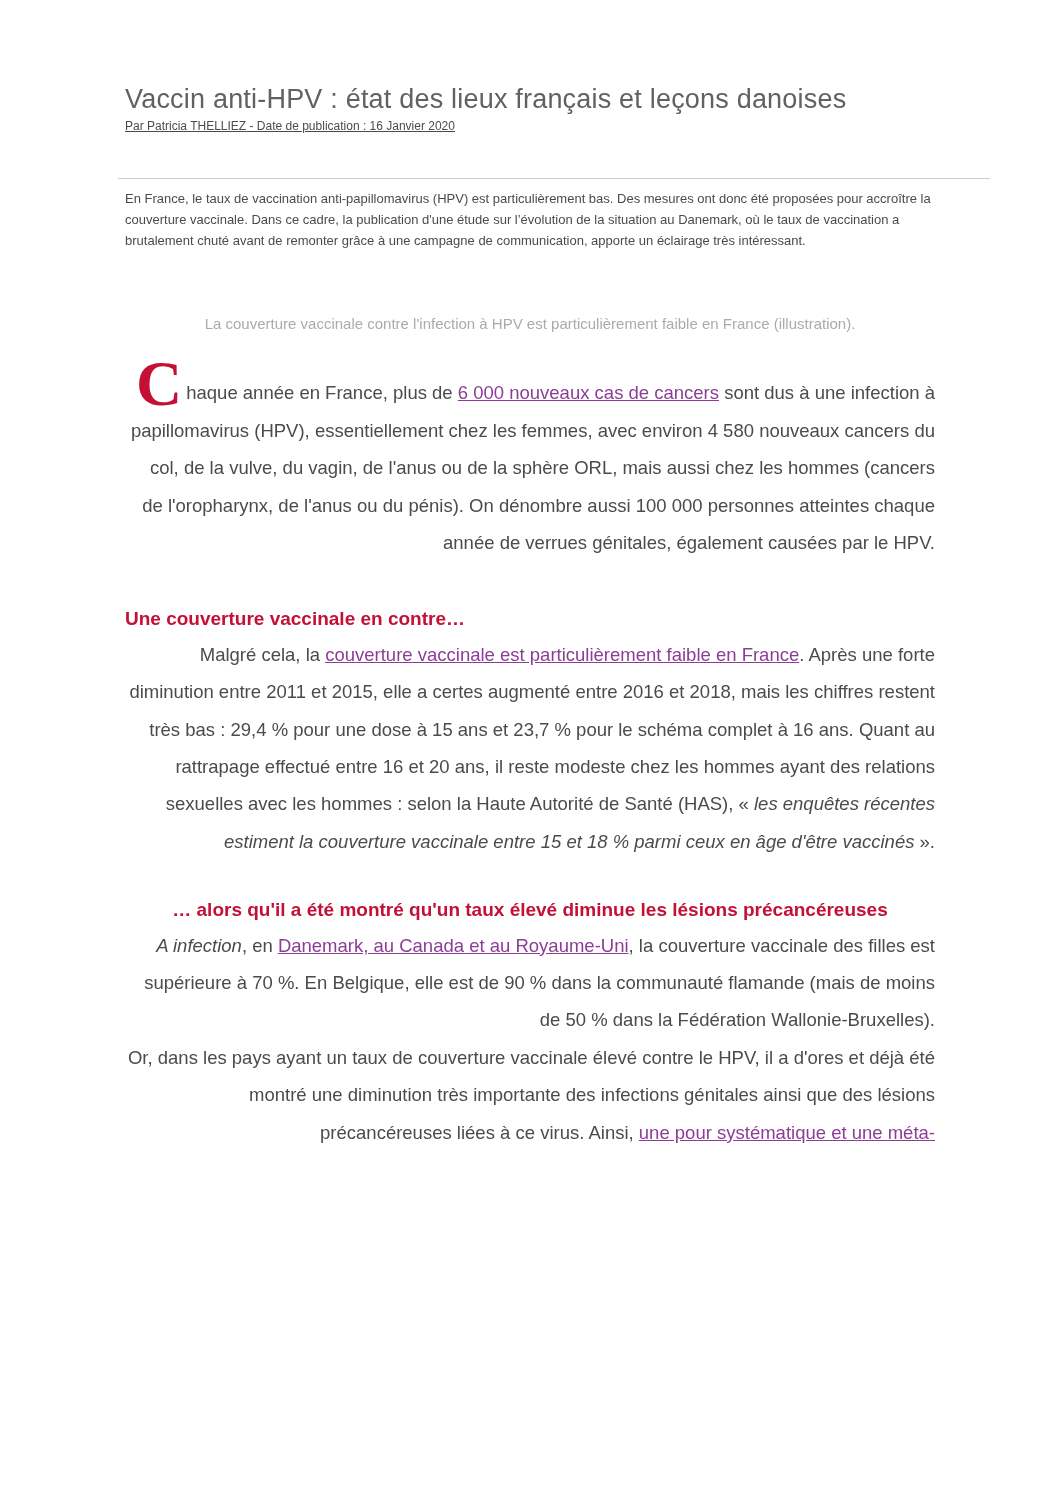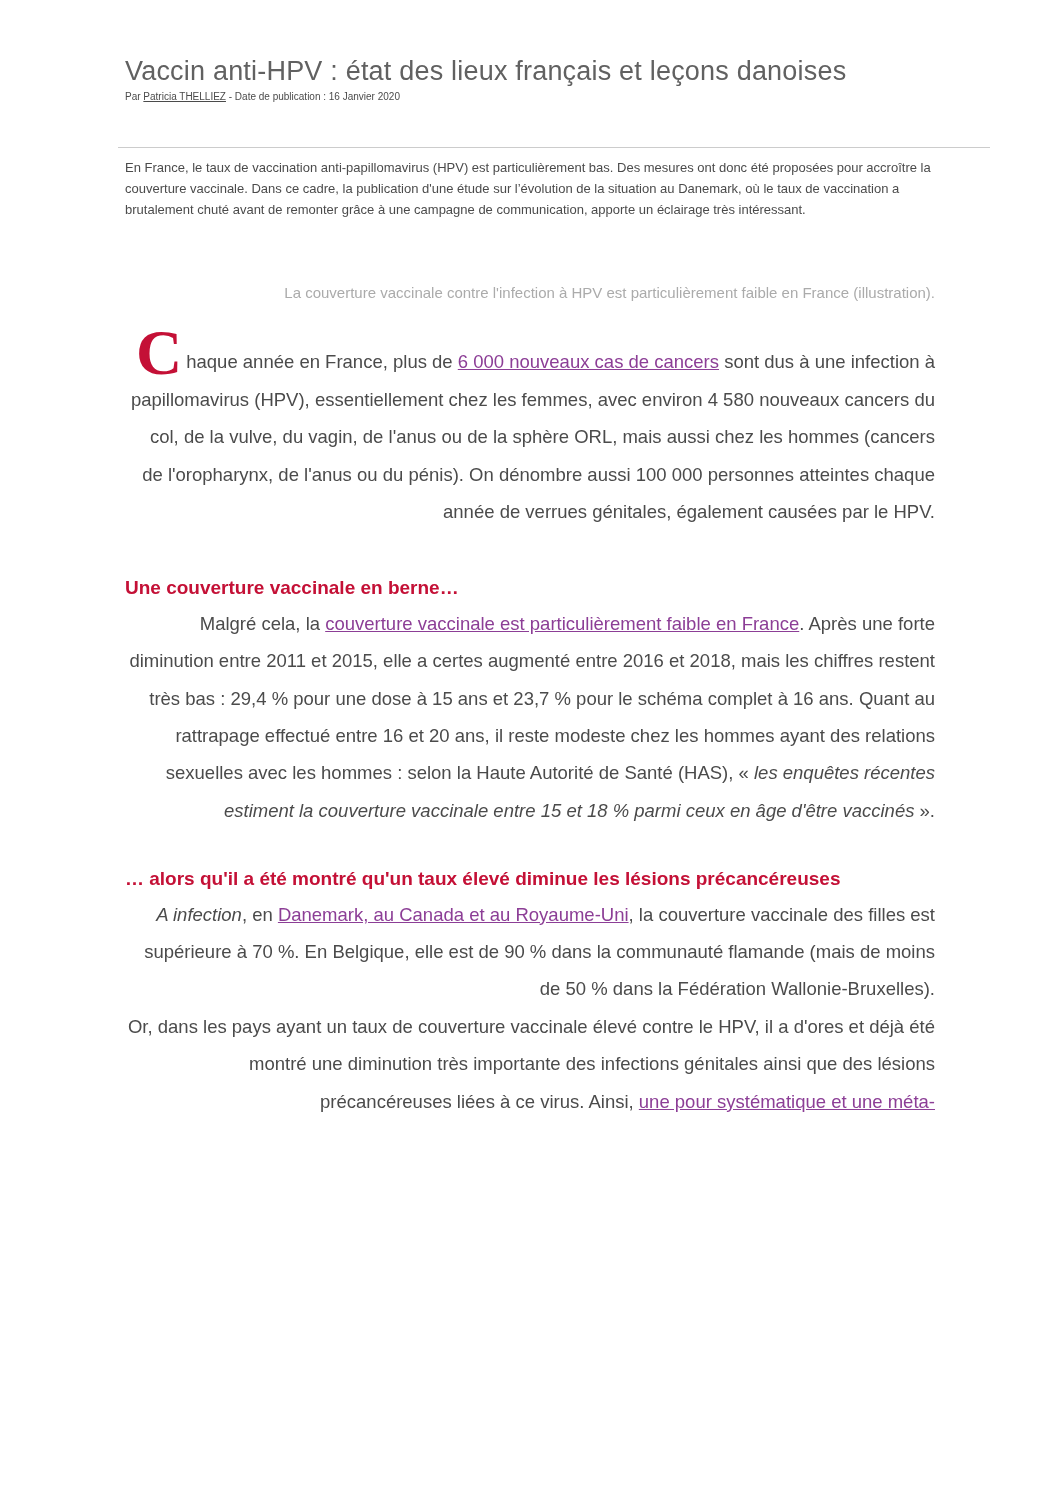--- a/index.html
+++ b/index.html
@@ -10,33 +10,35 @@
   body {
     width: 1058px;
     min-height: 1497px;
     font-family: "Liberation Sans", "DejaVu Sans", sans-serif;
     color: #4b4b4b;
   }
   .page {
     box-sizing: border-box;
     width: 1058px;
     padding: 56px 123px 80px 125px;
+    margin-top: 28px;
   }
   .page-title {
     margin: 0;
     font-size: 27px;
     line-height: 1.15;
     font-weight: 400;
     color: #616161;
     letter-spacing: 0.2px;
   }
   .byline {
     margin-top: 4px;
-    font-size: 10px;
+    font-size: 12px;
     color: #4b4b4b;
+    text-decoration: underline;
   }
   .author-link {
     color: #4b4b4b;
     text-decoration: underline;
     cursor: pointer;
   }
   .divider {
     border: none;
     border-top: 1px solid #cccccc;
     margin: 45px 0 0 -7px;
@@ -45,21 +47,21 @@
   .intro {
     margin: 10px 0 0 0;
     font-size: 13px;
     line-height: 1.6;
     color: #4b4b4b;
   }
   .caption {
     margin-top: 64px;
     font-size: 15px;
     color: #ababab;
-    text-align: right;
+    text-align: center;
   }
   .body-para {
     margin: 0;
     font-size: 18.5px;
     line-height: 2.02;
     color: #4b4b4b;
     text-align: right;
   }
   .dropcap-para {
     margin-top: 26px;
@@ -75,20 +77,21 @@
   }
   .section-heading {
     margin: 46px 0 4px 0;
     font-size: 19px;
     font-weight: 700;
     color: #c41036;
     line-height: 1.3;
   }
   .section-heading.second {
     margin-top: 38px;
+    text-align: center;
   }
   .link {
     color: #8c3e96;
     text-decoration: underline;
     cursor: pointer;
   }
   em {
   }
 </style>
 </head>
@@ -101,21 +104,21 @@
   <div class="byline"><span>Par </span><a class="author-link">Patricia THELLIEZ</a><span> - Date de publication : 16 Janvier 2020</span></div>
 
   <hr class="divider">
 
   <p class="intro">En France, le taux de vaccination anti-papillomavirus (HPV) est particulièrement bas. Des mesures ont donc été proposées pour accroître la couverture vaccinale. Dans ce cadre, la publication d'une étude sur l’évolution de la situation au Danemark, où le taux de vaccination a brutalement chuté avant de remonter grâce à une campagne de communication, apporte un éclairage très intéressant.</p>
 
   <div class="caption">La couverture vaccinale contre l'infection à HPV est particulièrement faible en France (illustration).</div>
 
   <p class="body-para dropcap-para"><span class="dropcap">C</span><span>haque année en France, plus de </span><a class="link">6 000 nouveaux cas de cancers</a><span> sont dus à une infection à papillomavirus (HPV), essentiellement chez les femmes, avec environ 4 580 nouveaux cancers du col, de la vulve, du vagin, de l'anus ou de la sphère ORL, mais aussi chez les hommes (cancers de l'oropharynx, de l'anus ou du pénis). On dénombre aussi 100 000 personnes atteintes chaque année de verrues génitales, également causées par le HPV.</span></p>
 
-  <h2 class="section-heading">Une couverture vaccinale en berne…</h2>
+  <h2 class="section-heading">Une couverture vaccinale en contre…</h2>
 
   <p class="body-para"><span>Malgré cela, la </span><a class="link">couverture vaccinale est particulièrement faible en France</a><span>. Après une forte diminution entre 2011 et 2015, elle a certes augmenté entre 2016 et 2018, mais les chiffres restent très bas : 29,4 % pour une dose à 15 ans et 23,7 % pour le schéma complet à 16 ans. Quant au rattrapage effectué entre 16 et 20 ans, il reste modeste chez les hommes ayant des relations sexuelles avec les hommes : selon la Haute Autorité de Santé (HAS), « </span><em>les enquêtes récentes estiment la couverture vaccinale entre 15 et 18 % parmi ceux en âge d'être vaccinés</em><span> ».</span></p>
 
   <h2 class="section-heading second">… alors qu'il a été montré qu'un taux élevé diminue les lésions précancéreuses</h2>
 
   <p class="body-para"><em>A infection</em><span>, en </span><a class="link">Danemark, au Canada et au Royaume-Uni</a><span>, la couverture vaccinale des filles est supérieure à 70 %. En Belgique, elle est de 90 % dans la communauté flamande (mais de moins de 50 % dans la Fédération Wallonie-Bruxelles).</span></p>
 
   <p class="body-para"><span>Or, dans les pays ayant un taux de couverture vaccinale élevé contre le HPV, il a d'ores et déjà été montré une diminution très importante des infections génitales ainsi que des lésions précancéreuses liées à ce virus. Ainsi, </span><a class="link">une pour systématique et une méta-</a></p>
 
 </div>

